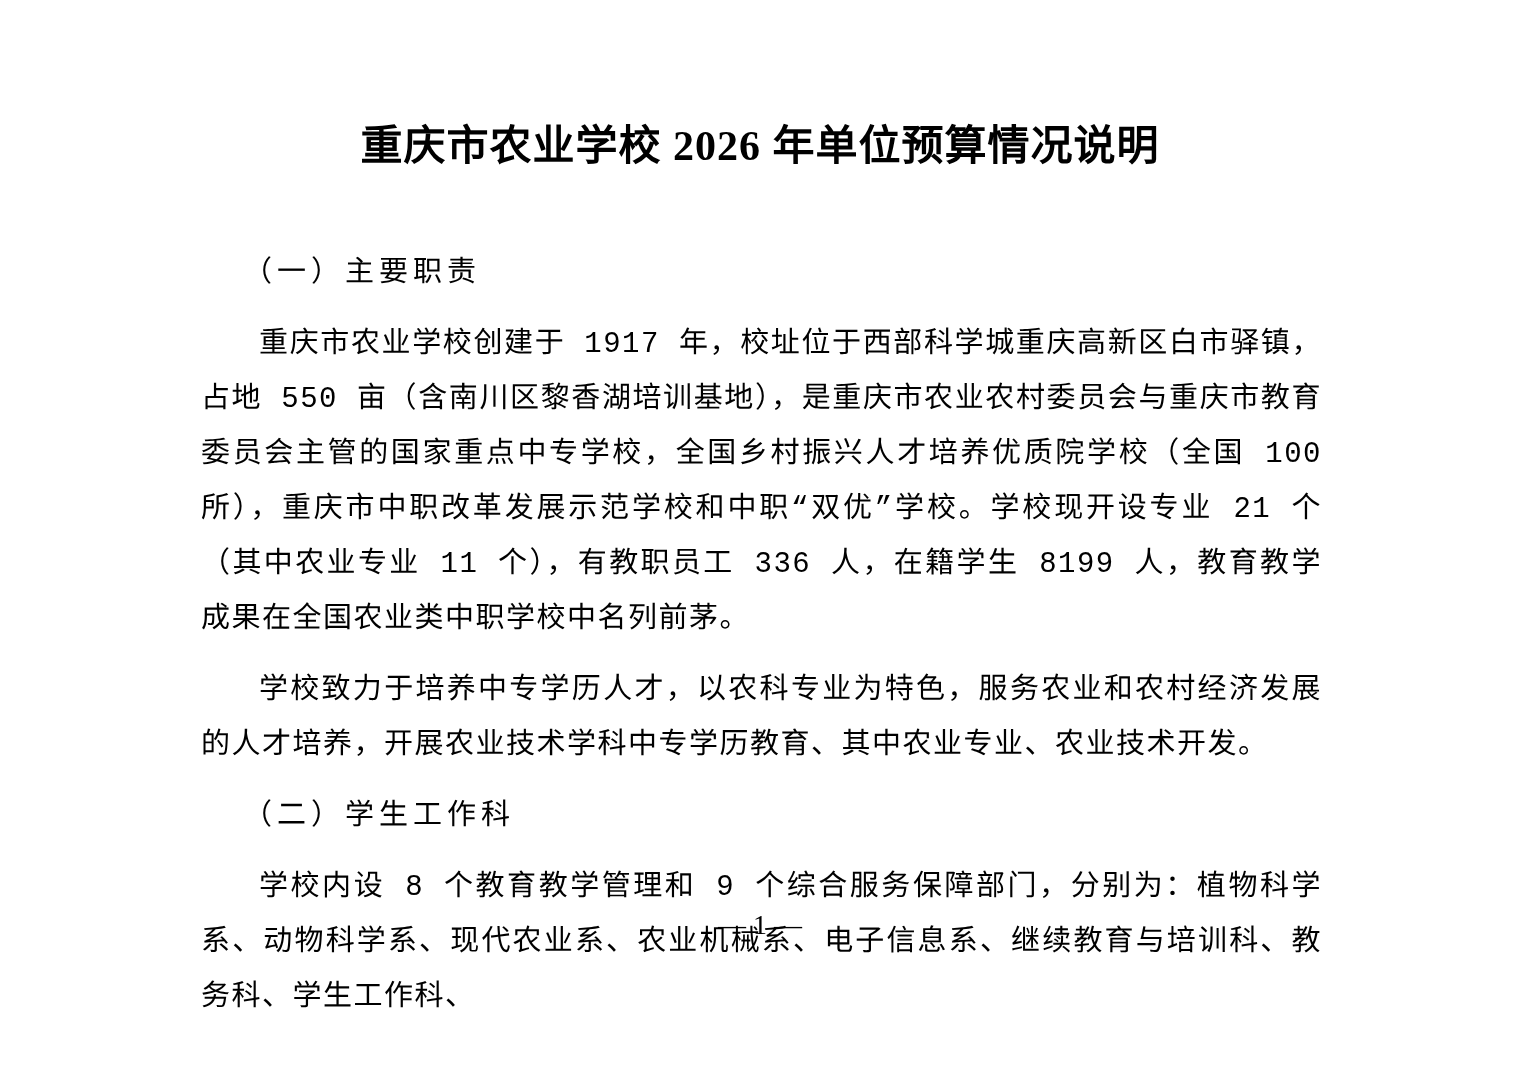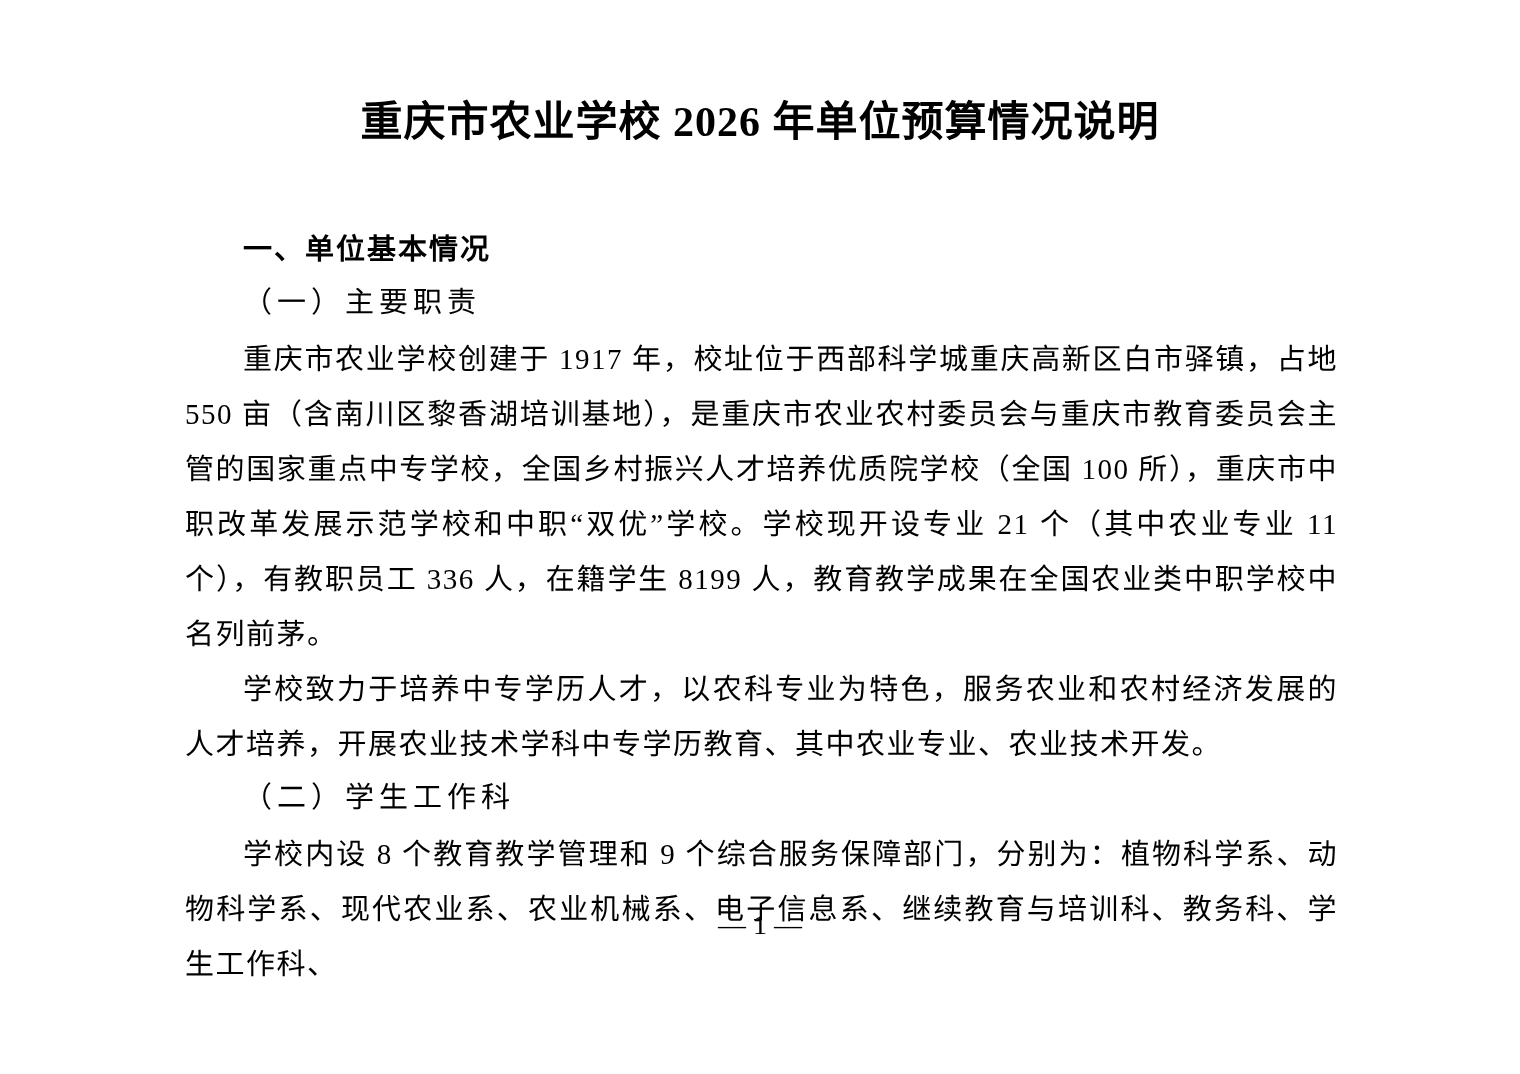--- a/index.html
+++ b/index.html
@@ -13,21 +13,21 @@
     position: relative;
     width: 1520px;
     height: 1074px;
     background: #ffffff;
     color: #000000;
     font-family: "Liberation Serif", serif;
     overflow: hidden;
   }
   .doc-title {
     margin: 0;
-    padding-top: 96px;
+    padding-top: 120px;
     text-align: center;
     font-size: 42px;
     line-height: 52px;
     font-weight: bold;
     letter-spacing: 1px;
     font-family: "Liberation Serif", serif;
   }
   .content {
     margin: 74px 182px 0 185px;
     font-size: 29px;
@@ -46,24 +46,25 @@
   .sub-heading {
     margin: 0;
     font-size: 29px;
     font-weight: normal;
     line-height: 55px;
     text-indent: 2em;
     letter-spacing: 5px;
     font-family: Liberation Mono, monospace;
   }
   .content p {
-    margin: 0;
+    margin: 16px;
     text-indent: 2em;
     letter-spacing: 1.5px;
     text-align: justify;
+    font-family: Liberation Mono, monospace;
   }
   .page-number {
     position: absolute;
     top: 905px;
     left: 0;
     width: 100%;
     text-align: center;
     font-size: 28px;
     line-height: 40px;
     font-family: "Liberation Serif", serif;
@@ -71,21 +72,20 @@
 </style>
 </head>
 <body>
 
 <div class="page">
 
   <h1 class="doc-title">重庆市农业学校 2026 年单位预算情况说明</h1>
 
   <div class="content">
 
-    <h2 class="section-heading">一、单位基本情况</h2>
 
     <h3 class="sub-heading">（一）主要职责</h3>
 
     <p>重庆市农业学校创建于 1917 年，校址位于西部科学城重庆高新区白市驿镇，占地 550 亩（含南川区黎香湖培训基地），是重庆市农业农村委员会与重庆市教育委员会主管的国家重点中专学校，全国乡村振兴人才培养优质院学校（全国 100 所），重庆市中职改革发展示范学校和中职“双优”学校。学校现开设专业 21 个（其中农业专业 11 个），有教职员工 336 人，在籍学生 8199 人，教育教学成果在全国农业类中职学校中名列前茅。</p>
 
     <p>学校致力于培养中专学历人才，以农科专业为特色，服务农业和农村经济发展的人才培养，开展农业技术学科中专学历教育、其中农业专业、农业技术开发。</p>
 
     <h3 class="sub-heading">（二）学生工作科</h3>
 
     <p>学校内设 8 个教育教学管理和 9 个综合服务保障部门，分别为：植物科学系、动物科学系、现代农业系、农业机械系、电子信息系、继续教育与培训科、教务科、学生工作科、</p>

